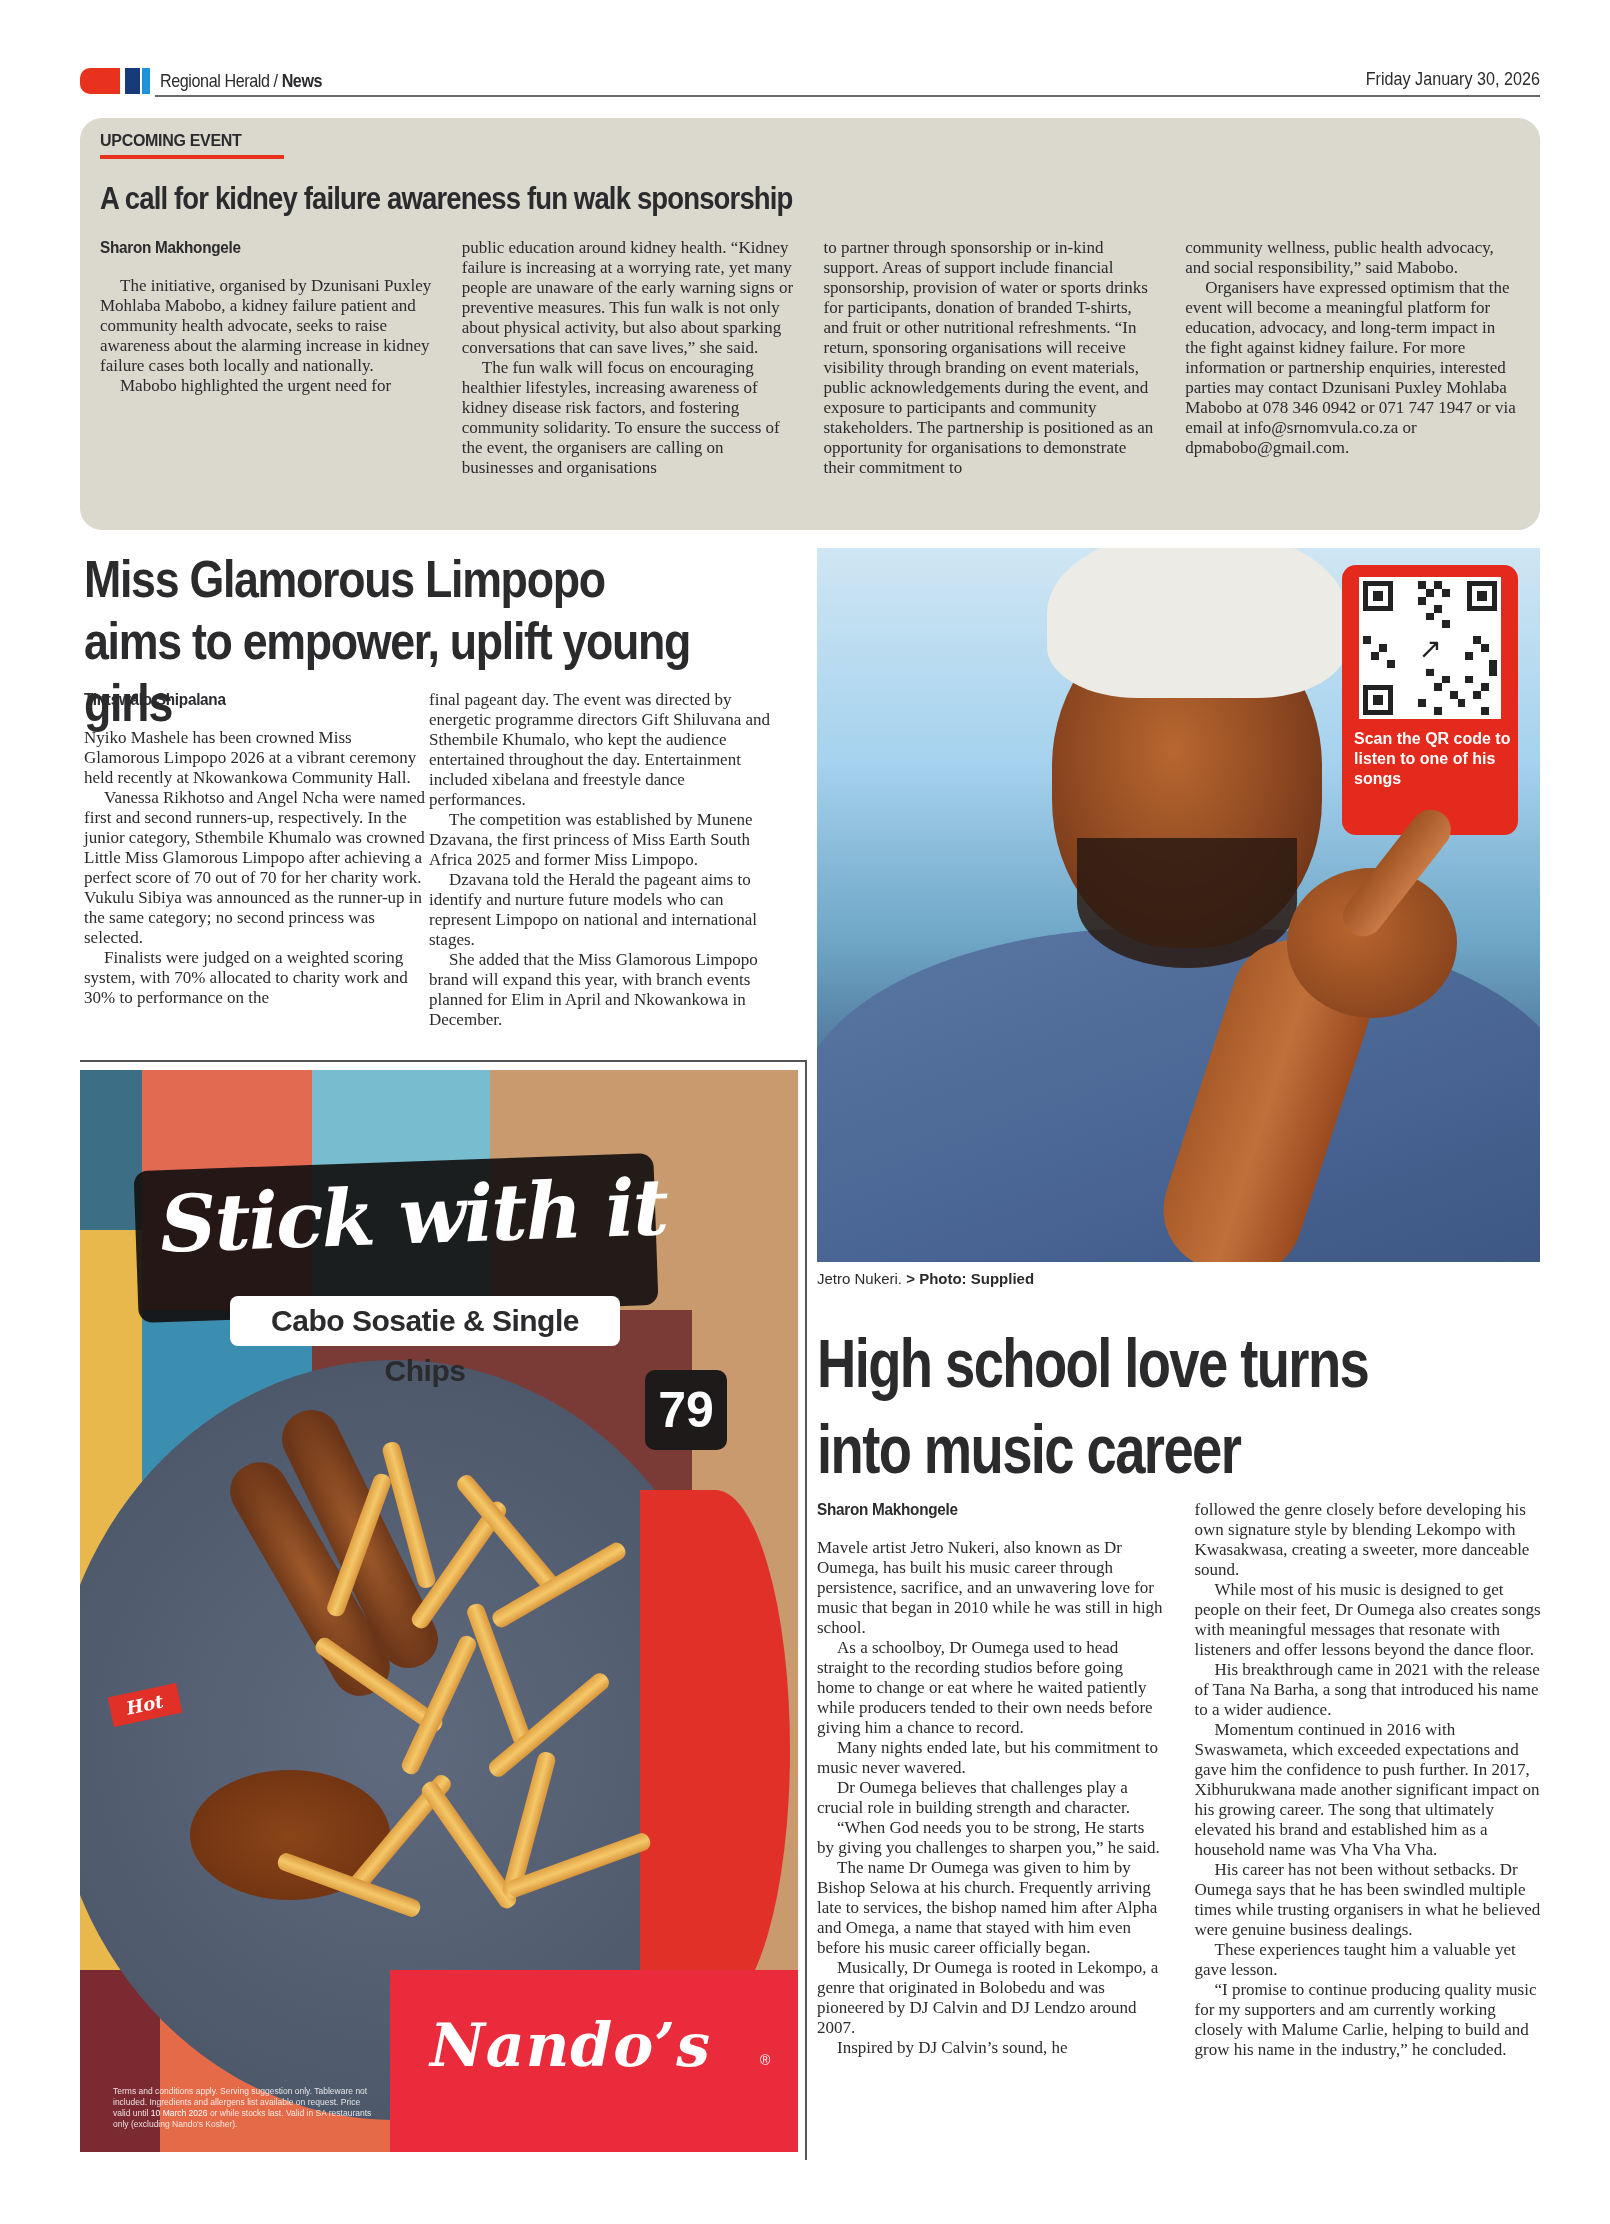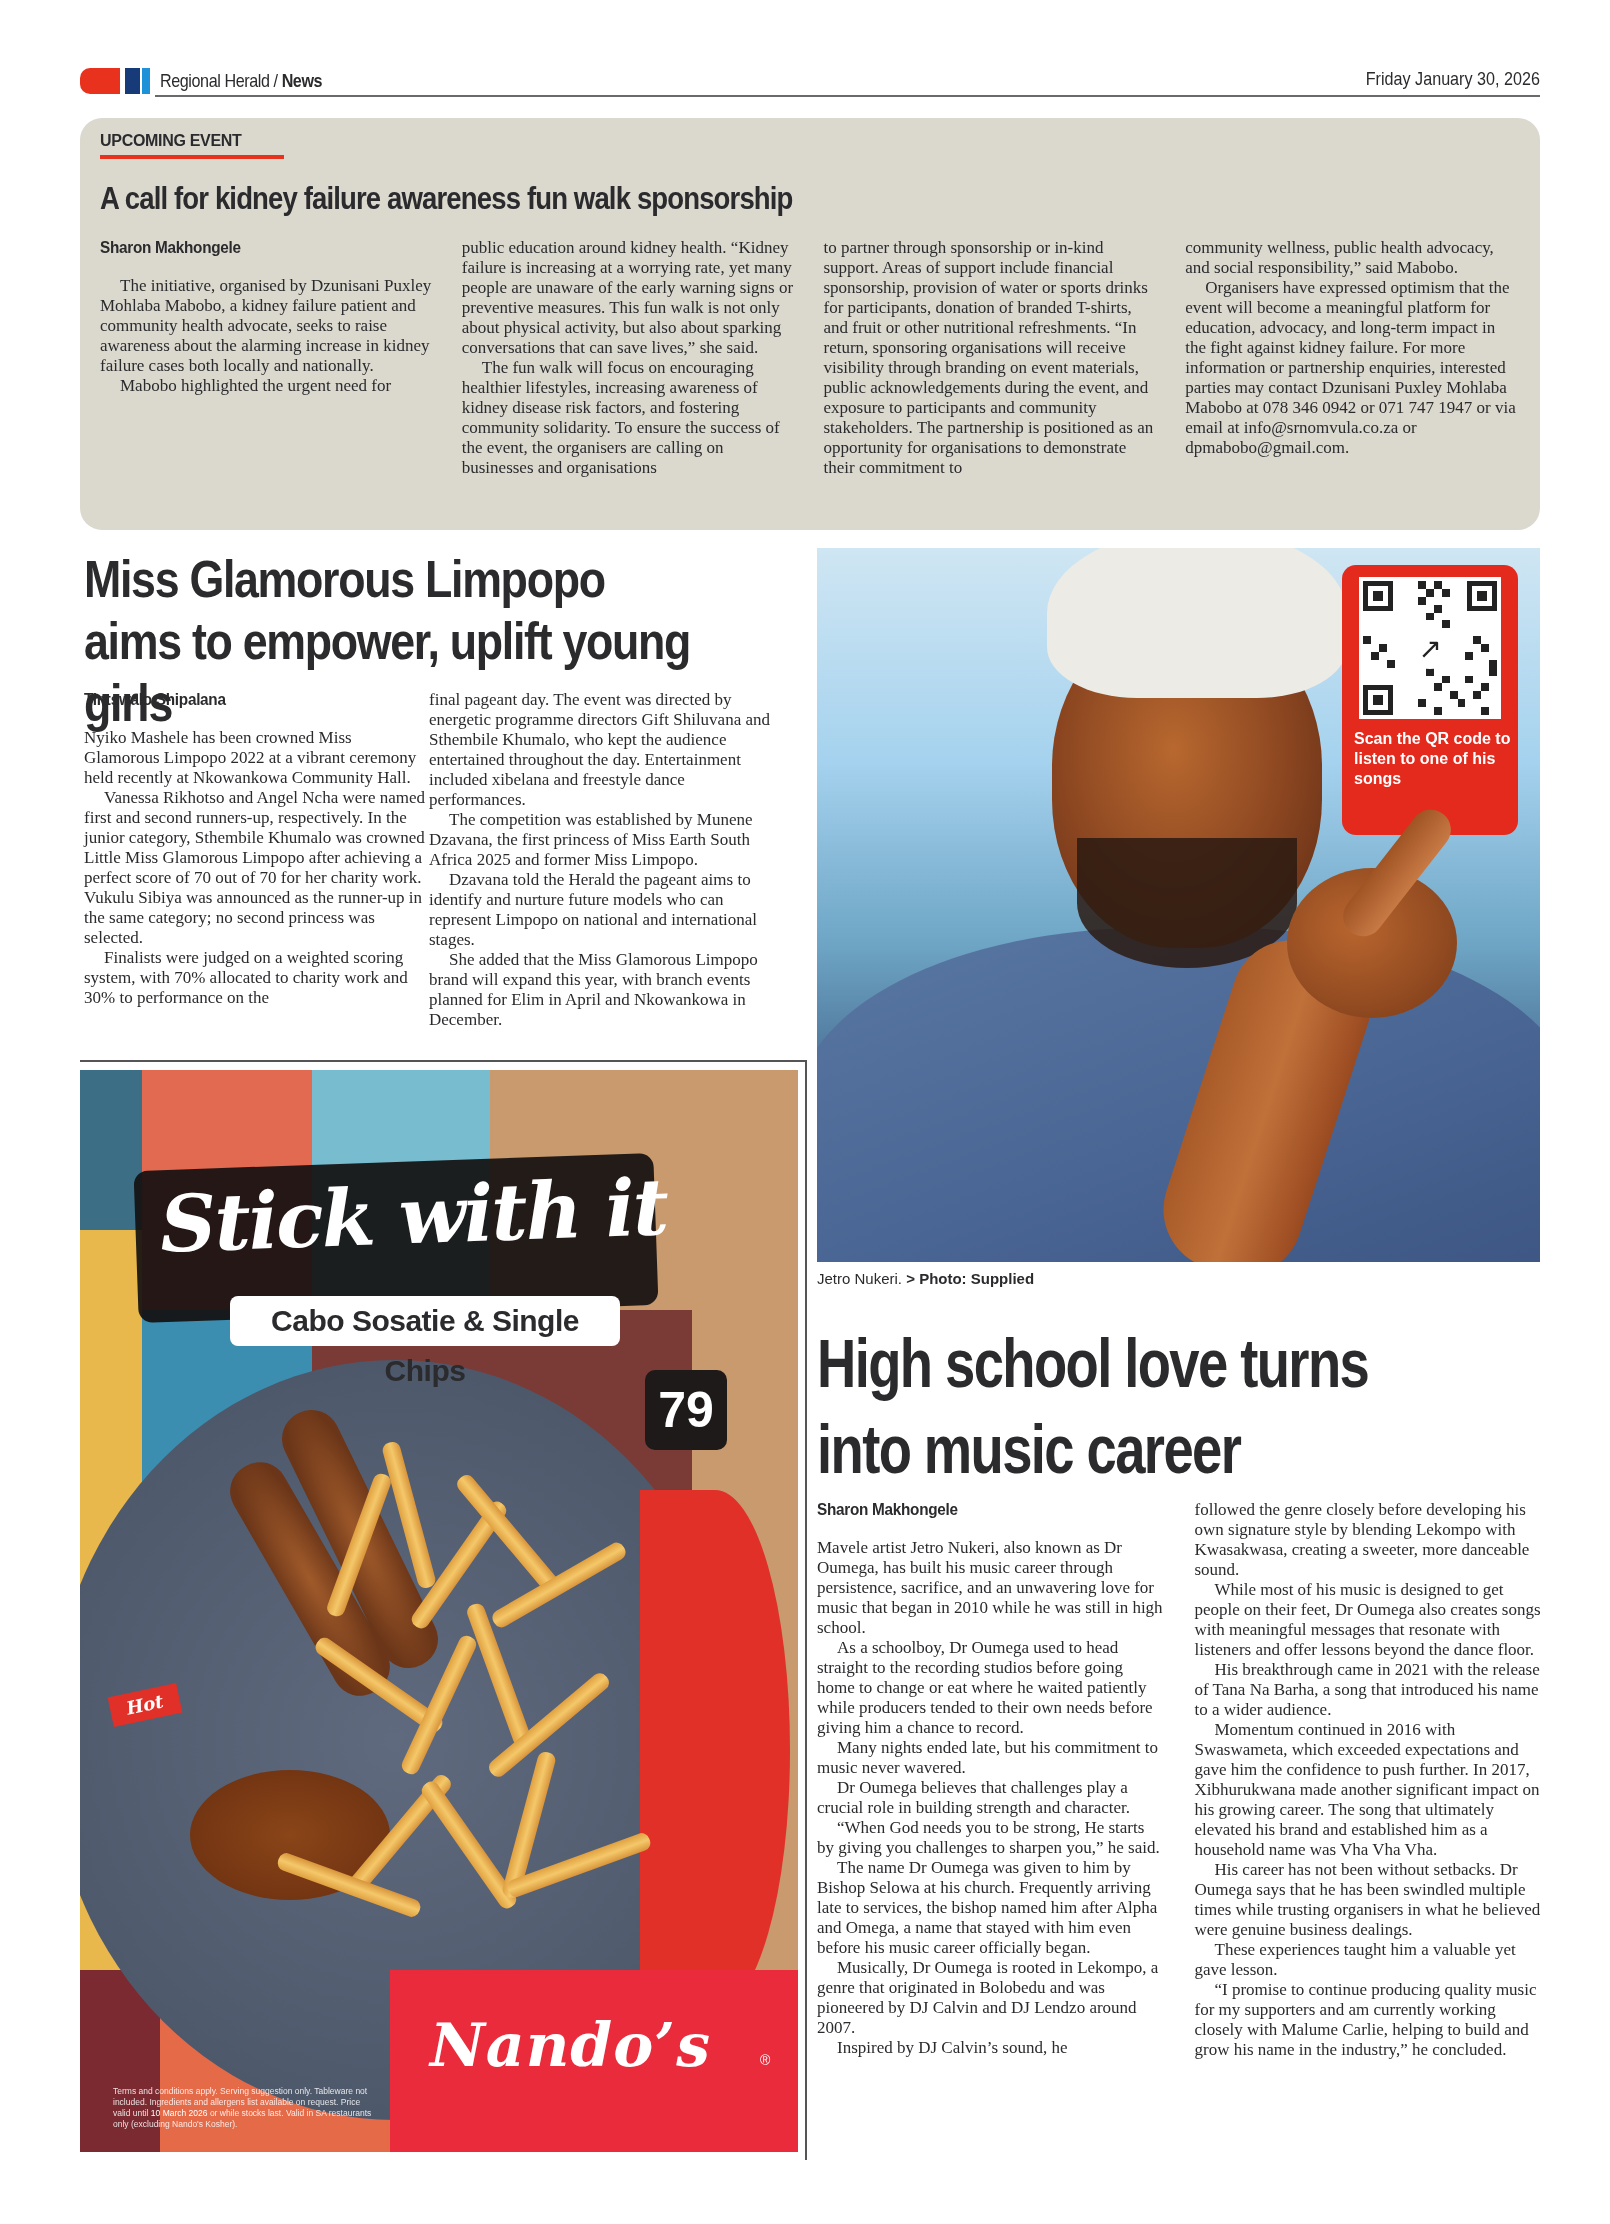--- a/index.html
+++ b/index.html
@@ -127,21 +127,21 @@
       <span class="para">community wellness, public health advocacy, and social responsibility,” said Mabobo.</span>
       <span class="para indent">Organisers have expressed optimism that the event will become a meaningful platform for education, advocacy, and long-term impact in the fight against kidney failure. For more information or partnership enquiries, interested parties may contact Dzunisani Puxley Mohlaba Mabobo at 078 346 0942 or 071 747 1947 or via email at info@srnomvula.co.za or dpmabobo@gmail.com.</span>
     </div>
   </div>
 </section>
 
 <h2 class="mg-head">Miss Glamorous Limpopo aims to empower, uplift young girls</h2>
 <div class="mg-cols">
   <div class="col">
     <span class="byline">Tintswalo Shipalana</span>
-    <span class="para">Nyiko Mashele has been crowned Miss Glamorous Limpopo 2022 at a vibrant ceremony held recently at Nkowankowa Community Hall.</span>
+    <span class="para">Nyiko Mashele has been crowned Miss Glamorous Limpopo 2026 at a vibrant ceremony held recently at Nkowankowa Community Hall.</span>
     <span class="para indent">Vanessa Rikhotso and Angel Ncha were named first and second runners-up, respectively. In the junior category, Sthembile Khumalo was crowned Little Miss Glamorous Limpopo after achieving a perfect score of 70 out of 70 for her charity work. Vukulu Sibiya was announced as the runner-up in the same category; no second princess was selected.</span>
     <span class="para indent">Finalists were judged on a weighted scoring system, with 70% allocated to charity work and 30% to performance on the</span>
   </div>
   <div class="col">
     <span class="para">final pageant day. The event was directed by energetic programme directors Gift Shiluvana and Sthembile Khumalo, who kept the audience entertained throughout the day. Entertainment included xibelana and freestyle dance performances.</span>
     <span class="para indent">The competition was established by Munene Dzavana, the first princess of Miss Earth South Africa 2025 and former Miss Limpopo.</span>
     <span class="para indent">Dzavana told the Herald the pageant aims to identify and nurture future models who can represent Limpopo on national and international stages.</span>
     <span class="para indent">She added that the Miss Glamorous Limpopo brand will expand this year, with branch events planned for Elim in April and Nkowankowa in December.</span>
   </div>
 </div>

